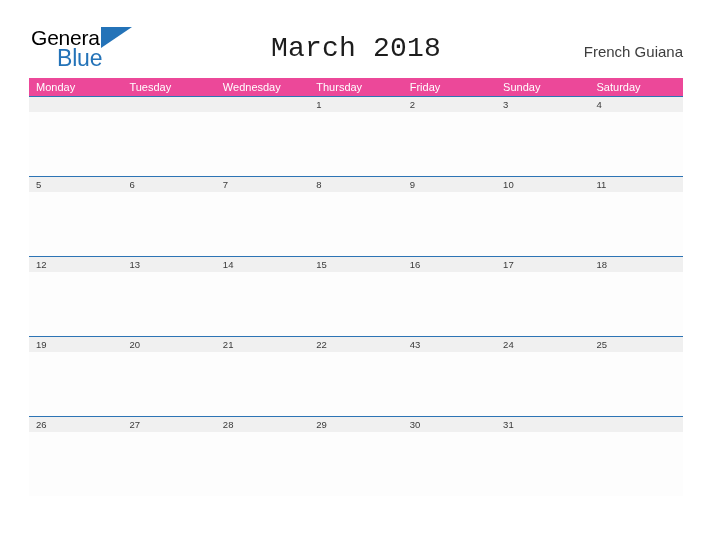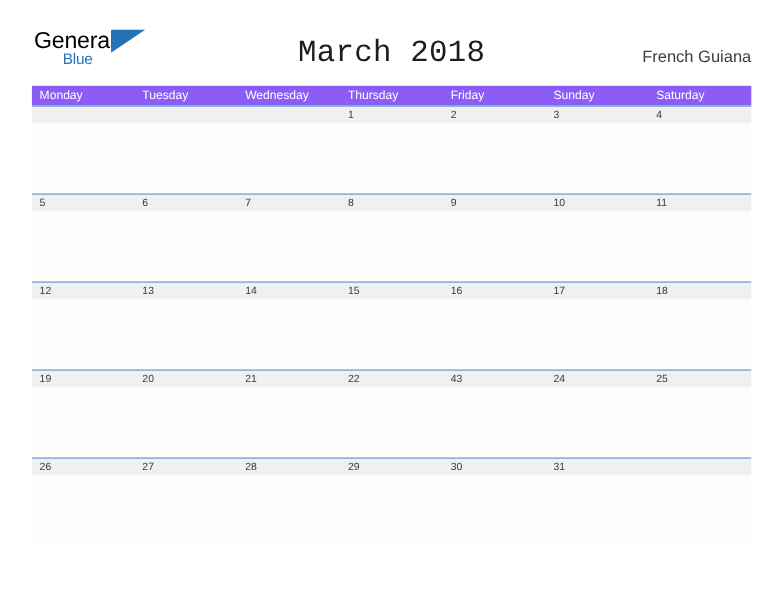--- a/index.html
+++ b/index.html
@@ -37,21 +37,21 @@
     top: 0;
     font-size: 21px;
     letter-spacing: -0.2px;
     color: #000000;
     font-family: "Liberation Sans", sans-serif;
   }
   .logo-blue {
     position: absolute;
     left: 26px;
     top: 19px;
-    font-size: 14px;
+    font-size: 23px;
     letter-spacing: -0.2px;
     color: #2473b8;
     font-family: "Liberation Sans", sans-serif;
   }
   .logo-triangle {
     position: absolute;
     left: 70px;
     top: 1px;
     width: 0;
     height: 0;
@@ -83,21 +83,21 @@
   
   .calendar {
     position: absolute;
     left: 29px;
     top: 78px;
     width: 654px;
   }
 
   .weekday-row {
     display: flex;
-    background: #8b5cf6;
+    background: #ec4899;
     height: 18px;
     align-items: center;
   }
   .weekday-cell {
     flex: 1 1 0;
     color: #ffffff;
     font-size: 11px;
     line-height: 18px;
     padding-left: 7px;
     box-sizing: border-box;

